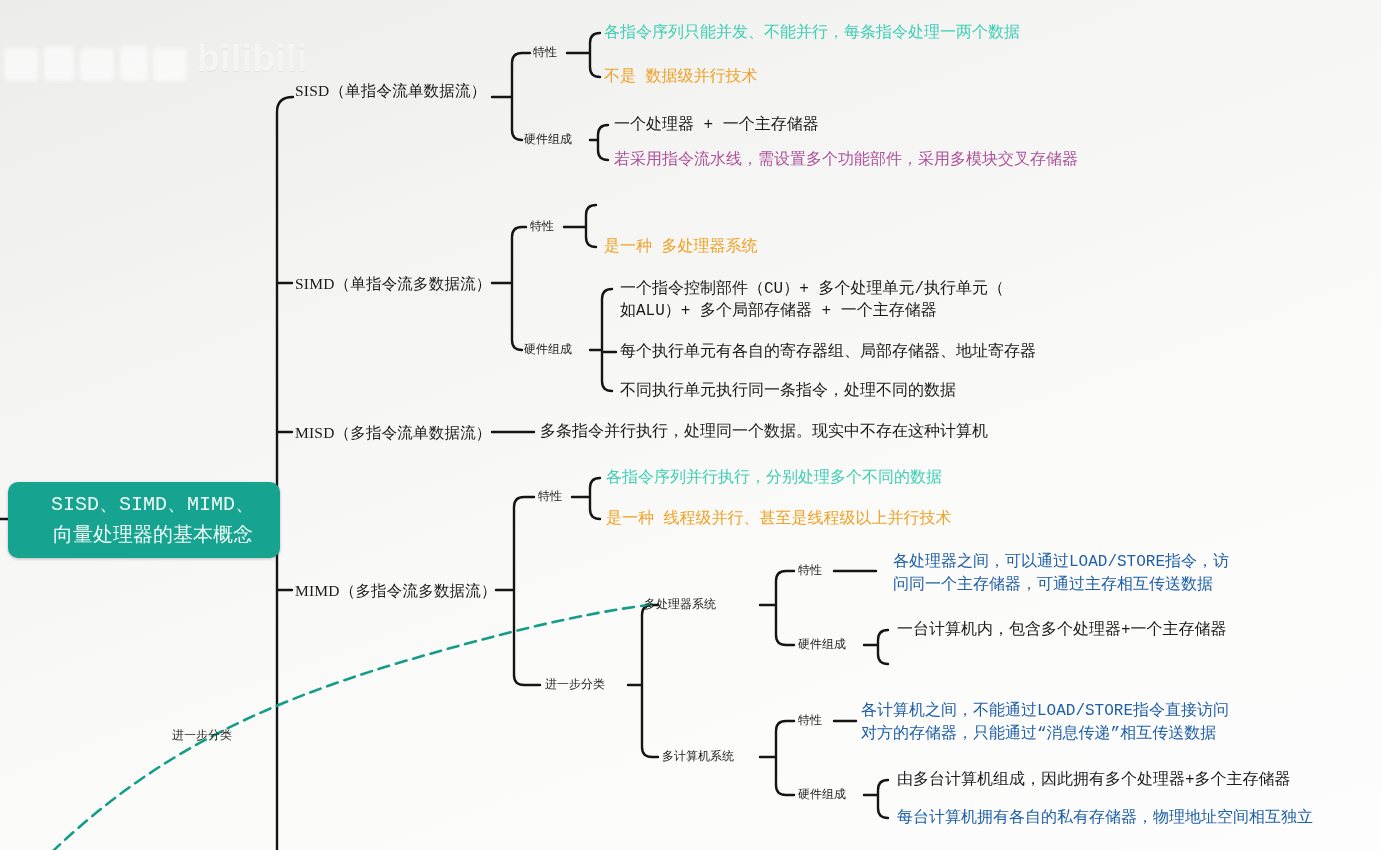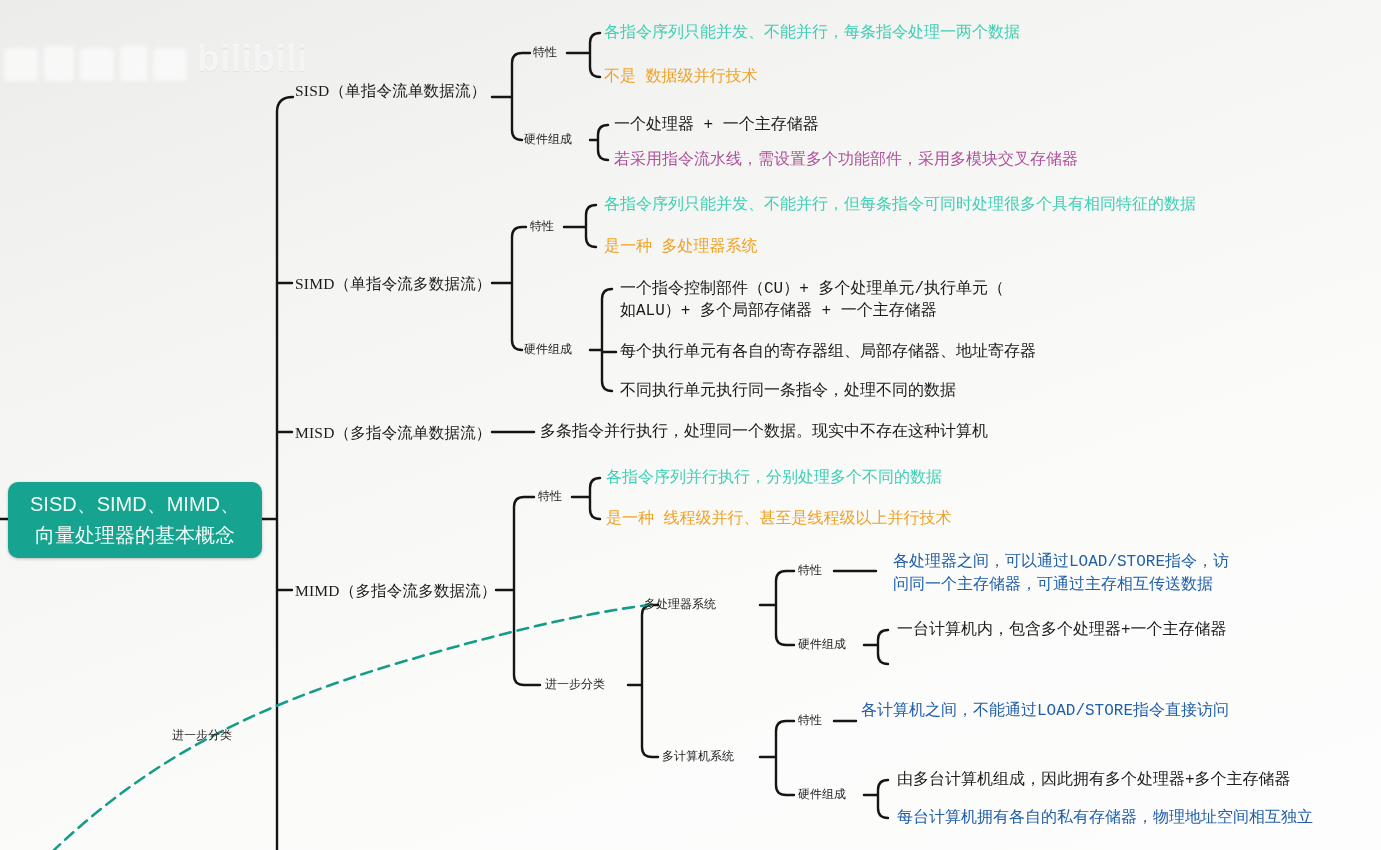--- a/index.html
+++ b/index.html
@@ -17,22 +17,23 @@
   .lbl{font-size:12px}
   .leaf{font-size:16px;font-family:Liberation Mono, monospace;line-height:19px}
   .t2 div{line-height:22px}
   .t2b div{line-height:23px}
   .teal{color:var(--teal-text)} .orange{color:var(--orange-text)}
   .purple{color:var(--purple-text)} .blue{color:var(--blue-text)}
   .root-box{
     position:absolute;left:8px;top:482px;width:254px;height:76px;border-radius:10px;
     background:var(--root-fill);color:#f0fbf8;display:flex;flex-direction:column;
     justify-content:center;align-items:center;text-align:center;
-    font-family:Liberation Sans, sans-serif;font-size:20px;line-height:1.55;
+    font-family:Liberation Mono, monospace;font-size:20px;line-height:1.55;
     box-shadow:0 1px 3px rgba(0,0,0,.25);
+    padding-left:18px;
   }
   svg.wires{position:absolute;left:0;top:0}
   .ln{fill:none;stroke:var(--line-color);stroke-width:2.4px;stroke-linecap:round}
   .dl{fill:none;stroke:var(--dash-color);stroke-width:2.6px;stroke-dasharray:11 7;stroke-linecap:round}
   .wm-block{position:absolute;background:rgba(255,255,255,.6);border-radius:4px;filter:blur(2px);box-shadow:0 1px 1px rgba(140,140,140,.12)}
   .wm-brand{
     position:absolute;left:197px;top:38px;font-weight:bold;font-size:37px;letter-spacing:.5px;
     color:rgba(255,255,255,.62);filter:blur(.5px);text-shadow:0 1px 1px rgba(150,150,150,.15);
     font-family:"Liberation Sans",sans-serif;
   }
@@ -66,21 +67,20 @@
   <div class="abs lv1" style="left:295px;top:81px">SISD（单指令流单数据流）</div>
   <div class="abs lbl" style="left:533px;top:44px">特性</div>
   <div class="abs leaf teal" style="left:604px;top:24px">各指令序列只能并发、不能并行，每条指令处理一两个数据</div>
   <div class="abs leaf orange" style="left:604px;top:68px">不是 数据级并行技术</div>
   <div class="abs lbl" style="left:524px;top:131px">硬件组成</div>
   <div class="abs leaf" style="left:614px;top:116px">一个处理器 + 一个主存储器</div>
   <div class="abs leaf purple" style="left:614px;top:151px">若采用指令流水线，需设置多个功能部件，采用多模块交叉存储器</div>
 
   <div class="abs lv1" style="left:295px;top:274px">SIMD（单指令流多数据流）</div>
   <div class="abs lbl" style="left:530px;top:218px">特性</div>
-  <div class="abs leaf teal" style="left:604px;top:196px">各指令序列只能并发、不能并行，但每条指令可同时处理很多个具有相同特征的数据</div>
   <div class="abs leaf orange" style="left:604px;top:238px">是一种 多处理器系统</div>
   <div class="abs lbl" style="left:524px;top:341px">硬件组成</div>
   <div class="abs leaf t2" style="left:620px;top:278px">
     <div>一个指令控制部件（CU）+ 多个处理单元/执行单元（</div>
     <div>如ALU）+ 多个局部存储器 + 一个主存储器</div>
   </div>
   <div class="abs leaf" style="left:620px;top:343px">每个执行单元有各自的寄存器组、局部存储器、地址寄存器</div>
   <div class="abs leaf" style="left:620px;top:382px">不同执行单元执行同一条指令，处理不同的数据</div>
 
   <div class="abs lv1" style="left:295px;top:423px">MISD（多指令流单数据流）</div>
@@ -98,20 +98,21 @@
     <div>各处理器之间，可以通过LOAD/STORE指令，访</div>
     <div>问同一个主存储器，可通过主存相互传送数据</div>
   </div>
   <div class="abs lbl" style="left:798px;top:636px">硬件组成</div>
   <div class="abs leaf" style="left:897px;top:621px">一台计算机内，包含多个处理器+一个主存储器</div>
 
   <div class="abs lbl" style="left:662px;top:748px">多计算机系统</div>
   <div class="abs lbl" style="left:798px;top:712px">特性</div>
   <div class="abs leaf t2b blue" style="left:861px;top:700px">
     <div>各计算机之间，不能通过LOAD/STORE指令直接访问</div>
+    <div>对方的存储器，只能通过“消息传递”相互传送数据</div>
   </div>
   <div class="abs lbl" style="left:798px;top:786px">硬件组成</div>
   <div class="abs leaf" style="left:897px;top:771px">由多台计算机组成，因此拥有多个处理器+多个主存储器</div>
   <div class="abs leaf blue" style="left:897px;top:809px">每台计算机拥有各自的私有存储器，物理地址空间相互独立</div>
 
   <div class="abs lbl" style="left:172px;top:727px">进一步分类</div>
 
 </div>
 
 </body></html>

